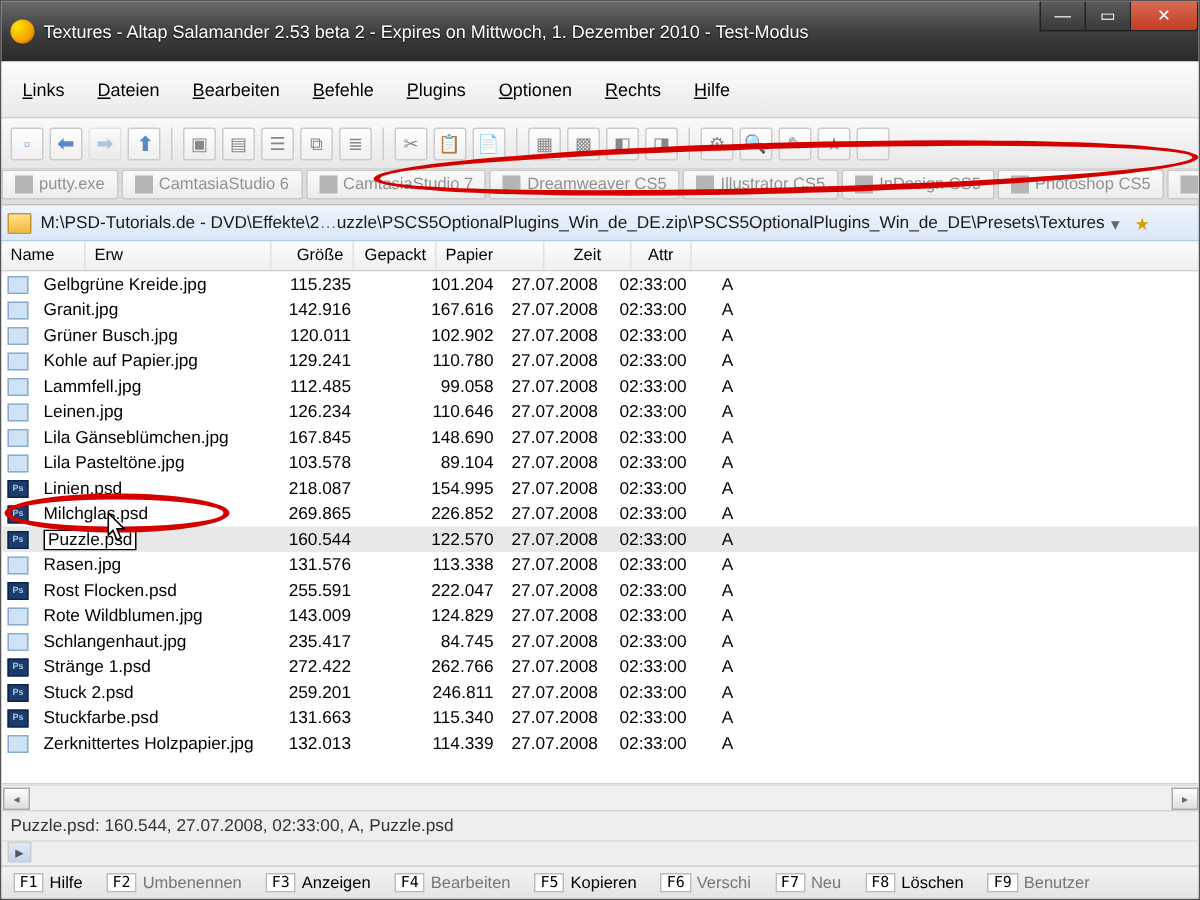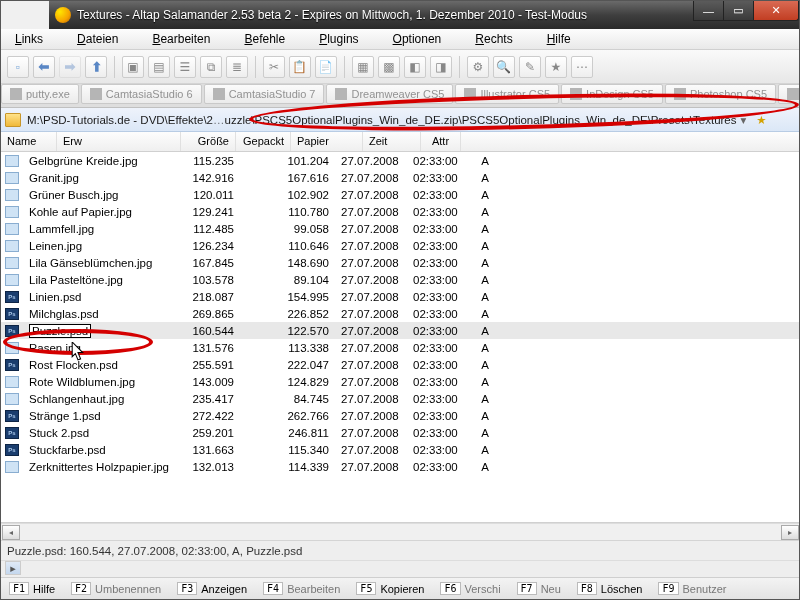--- a/index.html
+++ b/index.html
@@ -1,27 +1,27 @@
 <!DOCTYPE html>
 <html><head>
 <meta charset="utf-8">
 <style>
   * { box-sizing: border-box; margin: 0; padding: 0; }
   html, body { width: 800px; height: 600px; overflow: hidden; font-family: "Segoe UI", Tahoma, sans-serif; font-size: 12px; background: #fff; }
   .window { width: 800px; height: 600px; border: 1px solid #555; display: flex; flex-direction: column; background: #f0f0f0; position: relative; }
   
-  .titlebar { height: 28px; background: linear-gradient(to bottom, #6a6a6a 0%, #3f3f3f 50%, #2a2a2a 100%); display: flex; align-items: center; color: #fff; padding-left: 6px; margin-left: 48px; }
+  .titlebar { height: 40px; background: linear-gradient(to bottom, #6a6a6a 0%, #3f3f3f 50%, #2a2a2a 100%); display: flex; align-items: center; color: #fff; padding-left: 6px; }
   .titlebar .appicon { width: 16px; height: 16px; background: radial-gradient(circle at 30% 30%, #ffe600 0%, #f6a200 60%, #b06000 100%); border-radius: 50%; margin-right: 6px; }
   .titlebar .title { flex: 1; font-size: 12px; text-shadow: 0 1px 1px #000; }
   .winbtns { display: flex; height: 100%; }
   .winbtn { width: 30px; height: 20px; margin-top: 0; border: 1px solid #222; border-top: none; background: linear-gradient(#5b5b5b,#3a3a3a); color:#fff; display:flex; align-items:center; justify-content:center; font-size:11px; }
   .winbtn.close { background: linear-gradient(#d96a53,#c23e23); width:46px; border-top-right-radius:0; border-bottom-right-radius:3px;}
   .winbtn.min, .winbtn.max { border-right:none; }
   
-  .menubar { height: 21px; background: linear-gradient(#fdfdfd,#e9e9e9); display:flex; align-items:center; padding: 0 6px; gap: 18px; border-bottom:1px solid #d0d0d0;}
+  .menubar { height: 38px; background: linear-gradient(#fdfdfd,#e9e9e9); display:flex; align-items:center; padding: 0 6px; gap: 6px; border-bottom:1px solid #d0d0d0;}
   .menuitem { padding: 2px 8px; }
   .menuitem u { text-decoration: underline; }
   
   .toolbar { height: 34px; background: linear-gradient(#fafafa,#e7e7e7); display:flex; align-items:center; padding:0 6px; gap:4px; border-bottom:1px solid #d4d4d4;}
   .tbtn { width:22px; height:22px; border:1px solid #ccc; background:linear-gradient(#fff,#eee); border-radius:2px; display:flex; align-items:center; justify-content:center; color:#888; font-size:12px;}
   .tsep { width:1px; height:22px; background:#ccc; margin:0 3px; }
   .tarrow { color:#5a87c5; font-size:13px; font-weight:bold; }
   
   .tabbar { height:24px; background:#dedede; border-bottom:1px solid #c0c0c0; display:flex; align-items:flex-start; padding-left:0; gap:2px; overflow:hidden;}
   .tabbtn { height:20px; padding:2px 8px; background:linear-gradient(#fbfbfb,#ebebeb); border:1px solid #c9c9c9; border-radius:2px; display:flex; align-items:center; gap:4px; color:#929292; font-size:11px; white-space:nowrap;}
@@ -30,21 +30,21 @@
   .pathbar { height:24px; background:linear-gradient(#eef3fb,#dbe7f7); display:flex; align-items:center; font-size:11.5px; border-bottom:1px solid #b8cce4; white-space:nowrap; overflow:hidden;}
   .pathicon { width:16px; height:14px; background:linear-gradient(#ffe28a,#f0b93a); border:1px solid #c8962a; border-radius:1px; margin:0 6px 0 4px; flex-shrink:0;}
   .pathtext { color:#1a1a1a; overflow:hidden; }
   .pathdrop { width:14px; text-align:center; color:#666; margin-right:4px;}
   
   .colheader { height:20px; display:flex; background:linear-gradient(#fdfdfd,#efefef); border-bottom:1px solid #d0d0d0; font-size:11px;}
   .col { border-right:1px solid #e0e0e0; padding:3px 6px; overflow:hidden; } 
   .c-groesse { width:55px; text-align:right; }
   .c-gepackt { width:55px; text-align:right; }
   .c-datum { width:72px; }
-  .c-zeit { width:58px; }
+  .c-zeit { width:58px;text-align:center; }
   .c-attr { width:40px; text-align:center; }
   
   .hdr-name { width:56px; }
   .hdr-erw  { width:124px; }
   
   .filelist { flex:1; background:#fff; overflow:auto; border-bottom:1px solid #d0d0d0;}
   .row { display:flex; height:17px; align-items:center; font-size:11.5px; color:#000; }
   .row.sel { background:#e8e8e8; }
   .ico { width:14px; height:12px; margin:0 4px 0 4px; flex-shrink:0; display:flex; align-items:center; justify-content:center;}
   .ico.jpg { background:#cfe3f5; border:1px solid #89add0; }

